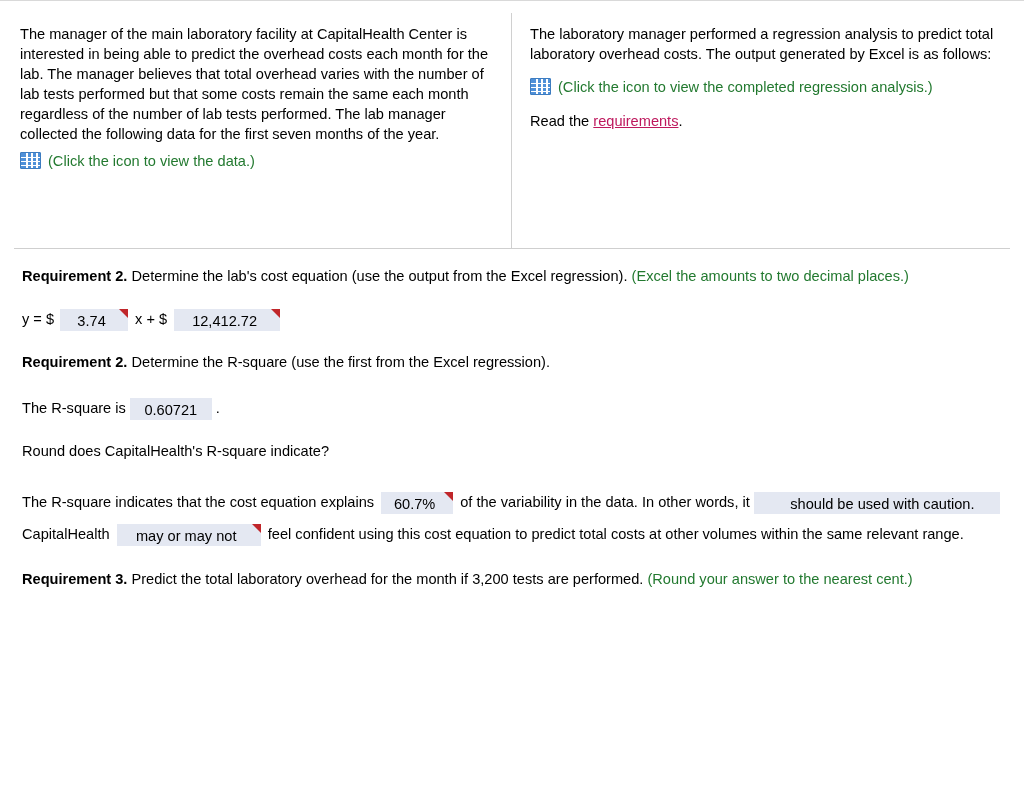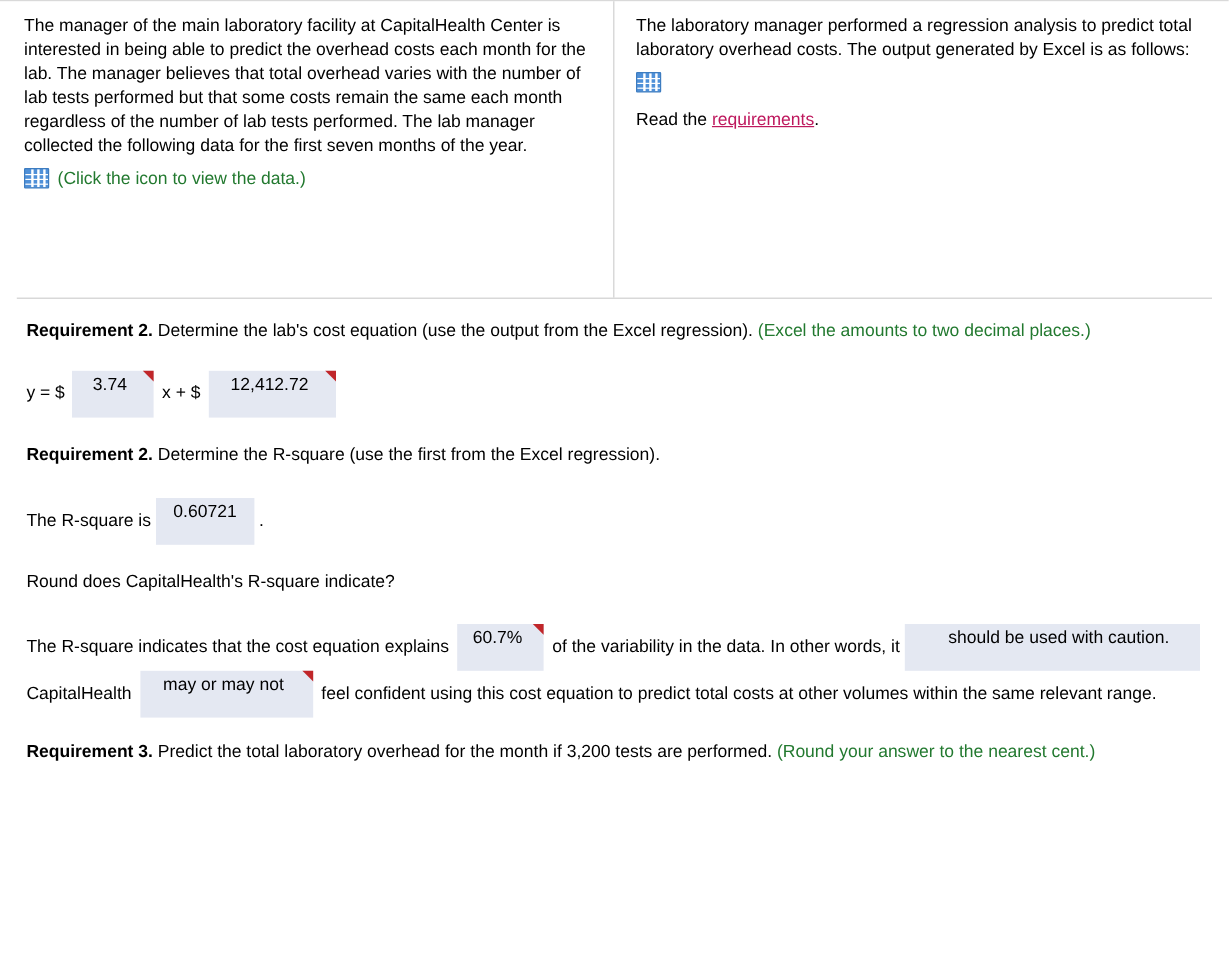--- a/index.html
+++ b/index.html
@@ -21,20 +21,21 @@
   
   #problem-area {
     display: flex;
     border-top: 1px solid #d9d9d9;
     height: 248px;
     box-sizing: border-box;
   }
   .panel {
     box-sizing: border-box;
     padding: 12px 14px 0 28px;
+    margin-top: 12px;
   }
   #panel-left {
     width: 512px;
     border-right: 1px solid #d0d0d0;
     padding-left: 20px;
     padding-right: 14px;
   }
   #panel-right {
     width: 512px;
     padding-left: 18px;
@@ -113,21 +114,21 @@
 
   
   .field {
     display: inline-block;
     position: relative;
     background: #e4e8f2;
     text-align: center;
     box-sizing: border-box;
     vertical-align: middle;
     line-height: 25px;
-    height: 39px;
+    height: 22px;
     padding: 0 9px;
     white-space: nowrap;
   }
   .field.flag::after {
     content: "";
     position: absolute;
     top: 0;
     right: 0;
     width: 0;
     height: 0;
@@ -217,21 +218,21 @@
   <div class="panel" id="panel-right">
     <p class="para-block">The laboratory manager performed a regression analysis to predict total laboratory overhead costs. The output generated by Excel is as follows:</p>
     <div class="icon-line wrapline">
       <span class="grid-icon">
         <i class="hline" style="top:4px"></i>
         <i class="hline" style="top:8px"></i>
         <i class="hline" style="top:12px"></i>
         <i class="vline" style="left:5px"></i>
         <i class="vline" style="left:10px"></i>
         <i class="vline" style="left:15px"></i>
-      </span>
+      </span><span class="green" style="line-height:30px">(Click the icon to view the completed regression analysis.)</span>
     </div>
     <p style="margin-top:10px"><span>Read the </span><a class="req-link" href="#">requirements</a><span>.</span></p>
   </div>
 
 </div>
 
 <div id="main-divider"></div>
 
 <div id="requirements-body">
 

